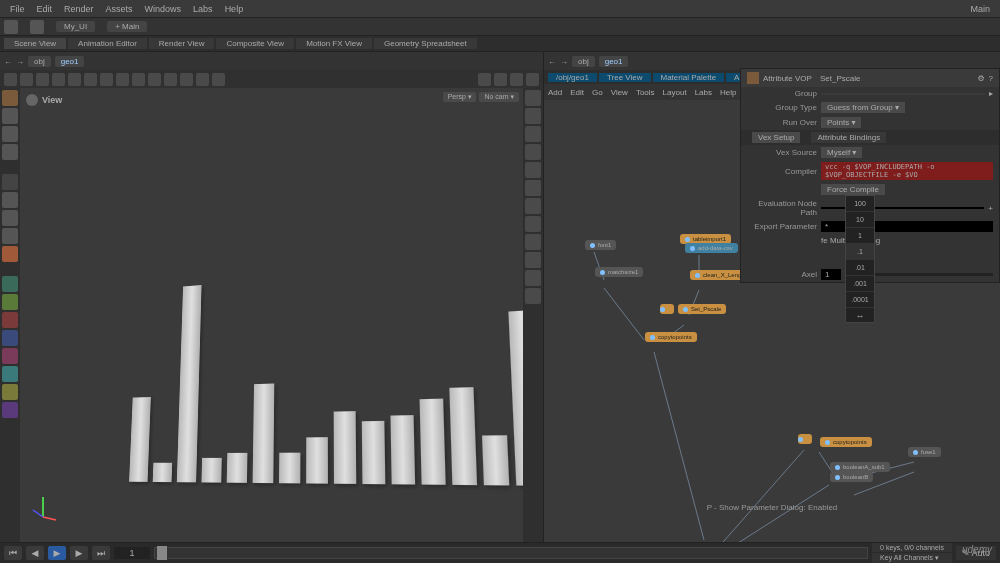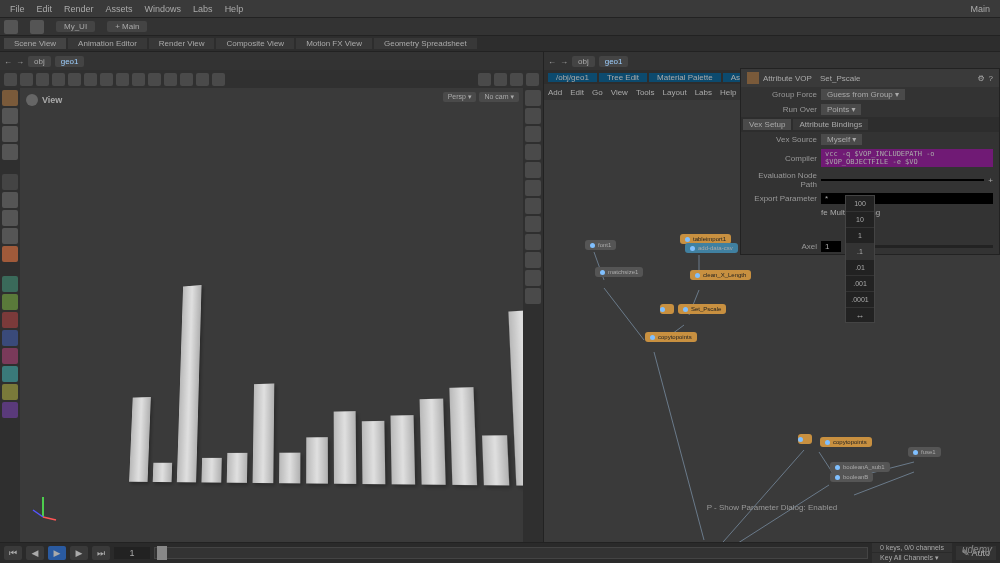--- a/index.html
+++ b/index.html
@@ -56,21 +56,21 @@
 .node .dot { width: 5px; height: 5px; border-radius: 50%; background: #80c0ff; }
 
 .param-panel { position: absolute; top: 68px; right: 0; width: 260px; background: #333; border: 1px solid #222; font-size: 8px; }
 .param-header { background: #3a3a3a; padding: 3px 6px; display: flex; align-items: center; gap: 4px; }
 .param-header .ico { width: 12px; height: 12px; background: #7a5a3a; }
 .param-row { display: flex; align-items: center; padding: 2px 6px; gap: 4px; }
 .param-row .lbl { width: 70px; text-align: right; color: #999; }
 .param-row .val { flex: 1; background: #3a3a3a; padding: 1px 4px; }
 .param-row .btn { background: #4a4a4a; padding: 1px 6px; }
 .param-tabs { display: flex; gap: 2px; padding: 2px; background: #2d2d2d; }
-.param-tabs .pt { padding: 1px 6px; background: #383838; }
+.param-tabs .pt { padding: 1px 6px; background: #383838; margin-left: 9px; }
 .param-tabs .pt.active { background: #4a4a4a; }
 
 .scale-ladder { position: absolute; top: 195px; right: 125px; width: 30px; background: #222; border: 1px solid #444; }
 .scale-ladder .step { padding: 4px; text-align: center; font-size: 7px; border-bottom: 1px solid #333; }
 .scale-ladder .step.active { background: #333; }
 
 .tooltip { position: absolute; bottom: 30px; left: 50%; transform: translateX(-50%); font-size: 8px; color: #999; }
 
 .timeline { height: 21px; background: #2a2a2a; display: flex; align-items: center; padding: 0 4px; gap: 4px; border-top: 1px solid #222; }
 .pb { width: 18px; height: 14px; background: #3a3a3a; border-radius: 2px; display: flex; align-items: center; justify-content: center; color: #aaa; font-size: 9px; cursor: pointer; }
@@ -223,21 +223,21 @@
 
   <div class="right-pane">
     <div class="pathbar">
       <span>←</span>
       <span>→</span>
       <span class="chip">obj</span>
       <span class="chip geo">geo1</span>
     </div>
     <div class="net-tabs">
       <div class="t">/obj/geo1</div>
-      <div class="t">Tree Edit</div>
+      <div class="t">Tree View</div>
       <div class="t">Material Palette</div>
       <div class="t">Asset Browser</div>
     </div>
     <div class="net-menubar">
       <span>Add</span>
       <span>Edit</span>
       <span>Go</span>
       <span>View</span>
       <span>Tools</span>
       <span>Layout</span>
@@ -318,38 +318,47 @@
 
 <div class="param-panel">
   <div class="param-header">
     <div class="ico"></div>
     <span>Attribute VOP</span>
     <span style="background:#3a3a3a;padding:1px 4px;flex:1">Set_Pscale</span>
     <span>⚙</span>
     <span>?</span>
   </div>
   <div class="param-row">
-      <div class="lbl">Group Force</div>
+      <div class="lbl">Group</div>
+      <div class="val"></div>
+      <span>▸</span>
+    </div>
+  <div class="param-row">
+      <div class="lbl">Group Type</div>
       <div class="btn"><span>Guess from Group</span> ▾</div>
     </div>
   <div class="param-row">
       <div class="lbl">Run Over</div>
       <div class="btn"><span>Points</span> ▾</div>
     </div>
   <div class="param-tabs">
     <div class="pt active">Vex Setup</div>
     <div class="pt">Attribute Bindings</div>
   </div>
   <div class="param-row">
       <div class="lbl">Vex Source</div>
       <div class="btn"><span>Myself</span> ▾</div>
     </div>
   <div class="param-row">
       <div class="lbl">Compiler</div>
-      <div class="val" style="background:#701a75;font-family:monospace;font-size:7px">vcc -q $VOP_INCLUDEPATH -o $VOP_OBJECTFILE -e $VO</div>
+      <div class="val" style="background:#7f1d1d;font-family:monospace;font-size:7px">vcc -q $VOP_INCLUDEPATH -o $VOP_OBJECTFILE -e $VO</div>
+    </div>
+  <div class="param-row">
+      <div class="lbl"></div>
+      <div class="btn">Force Compile</div>
     </div>
   <div class="param-row">
       <div class="lbl">Evaluation Node Path</div>
       <div class="val" style="background:#000"></div>
       <span>+</span>
     </div>
   <div class="param-row">
       <div class="lbl">Export Parameter</div>
       <div class="val" style="background:#000">*</div>
     </div>

